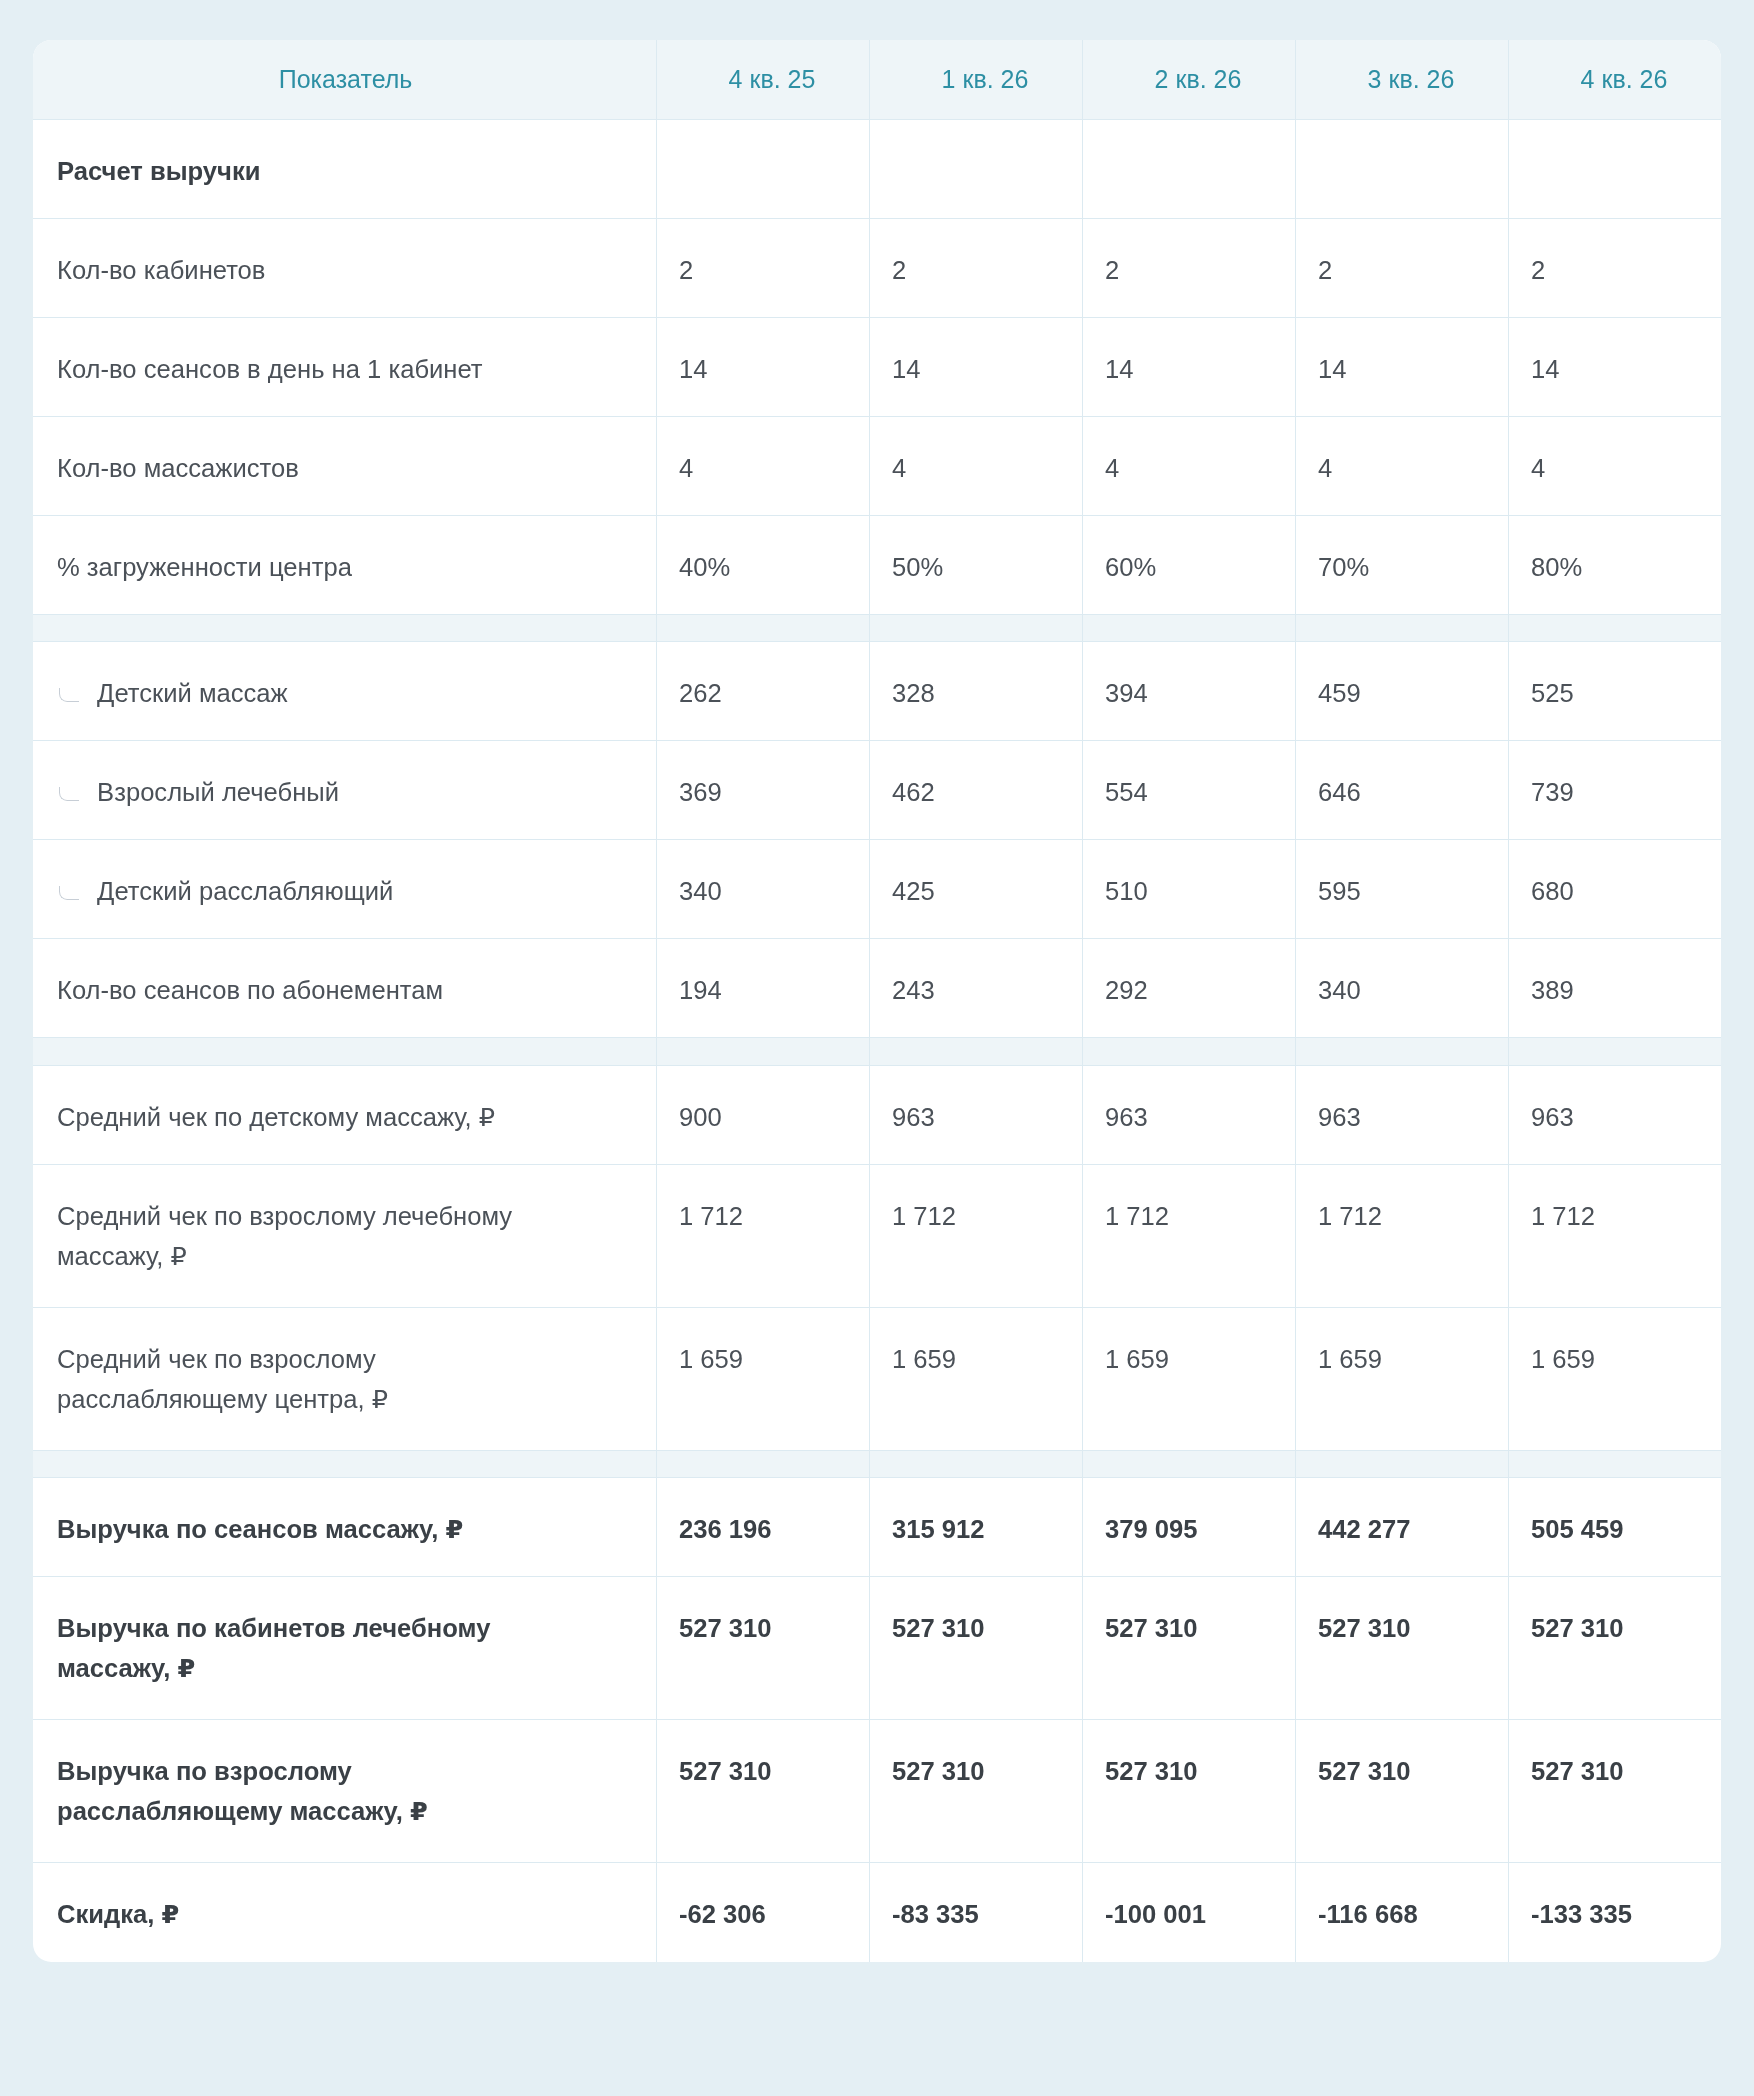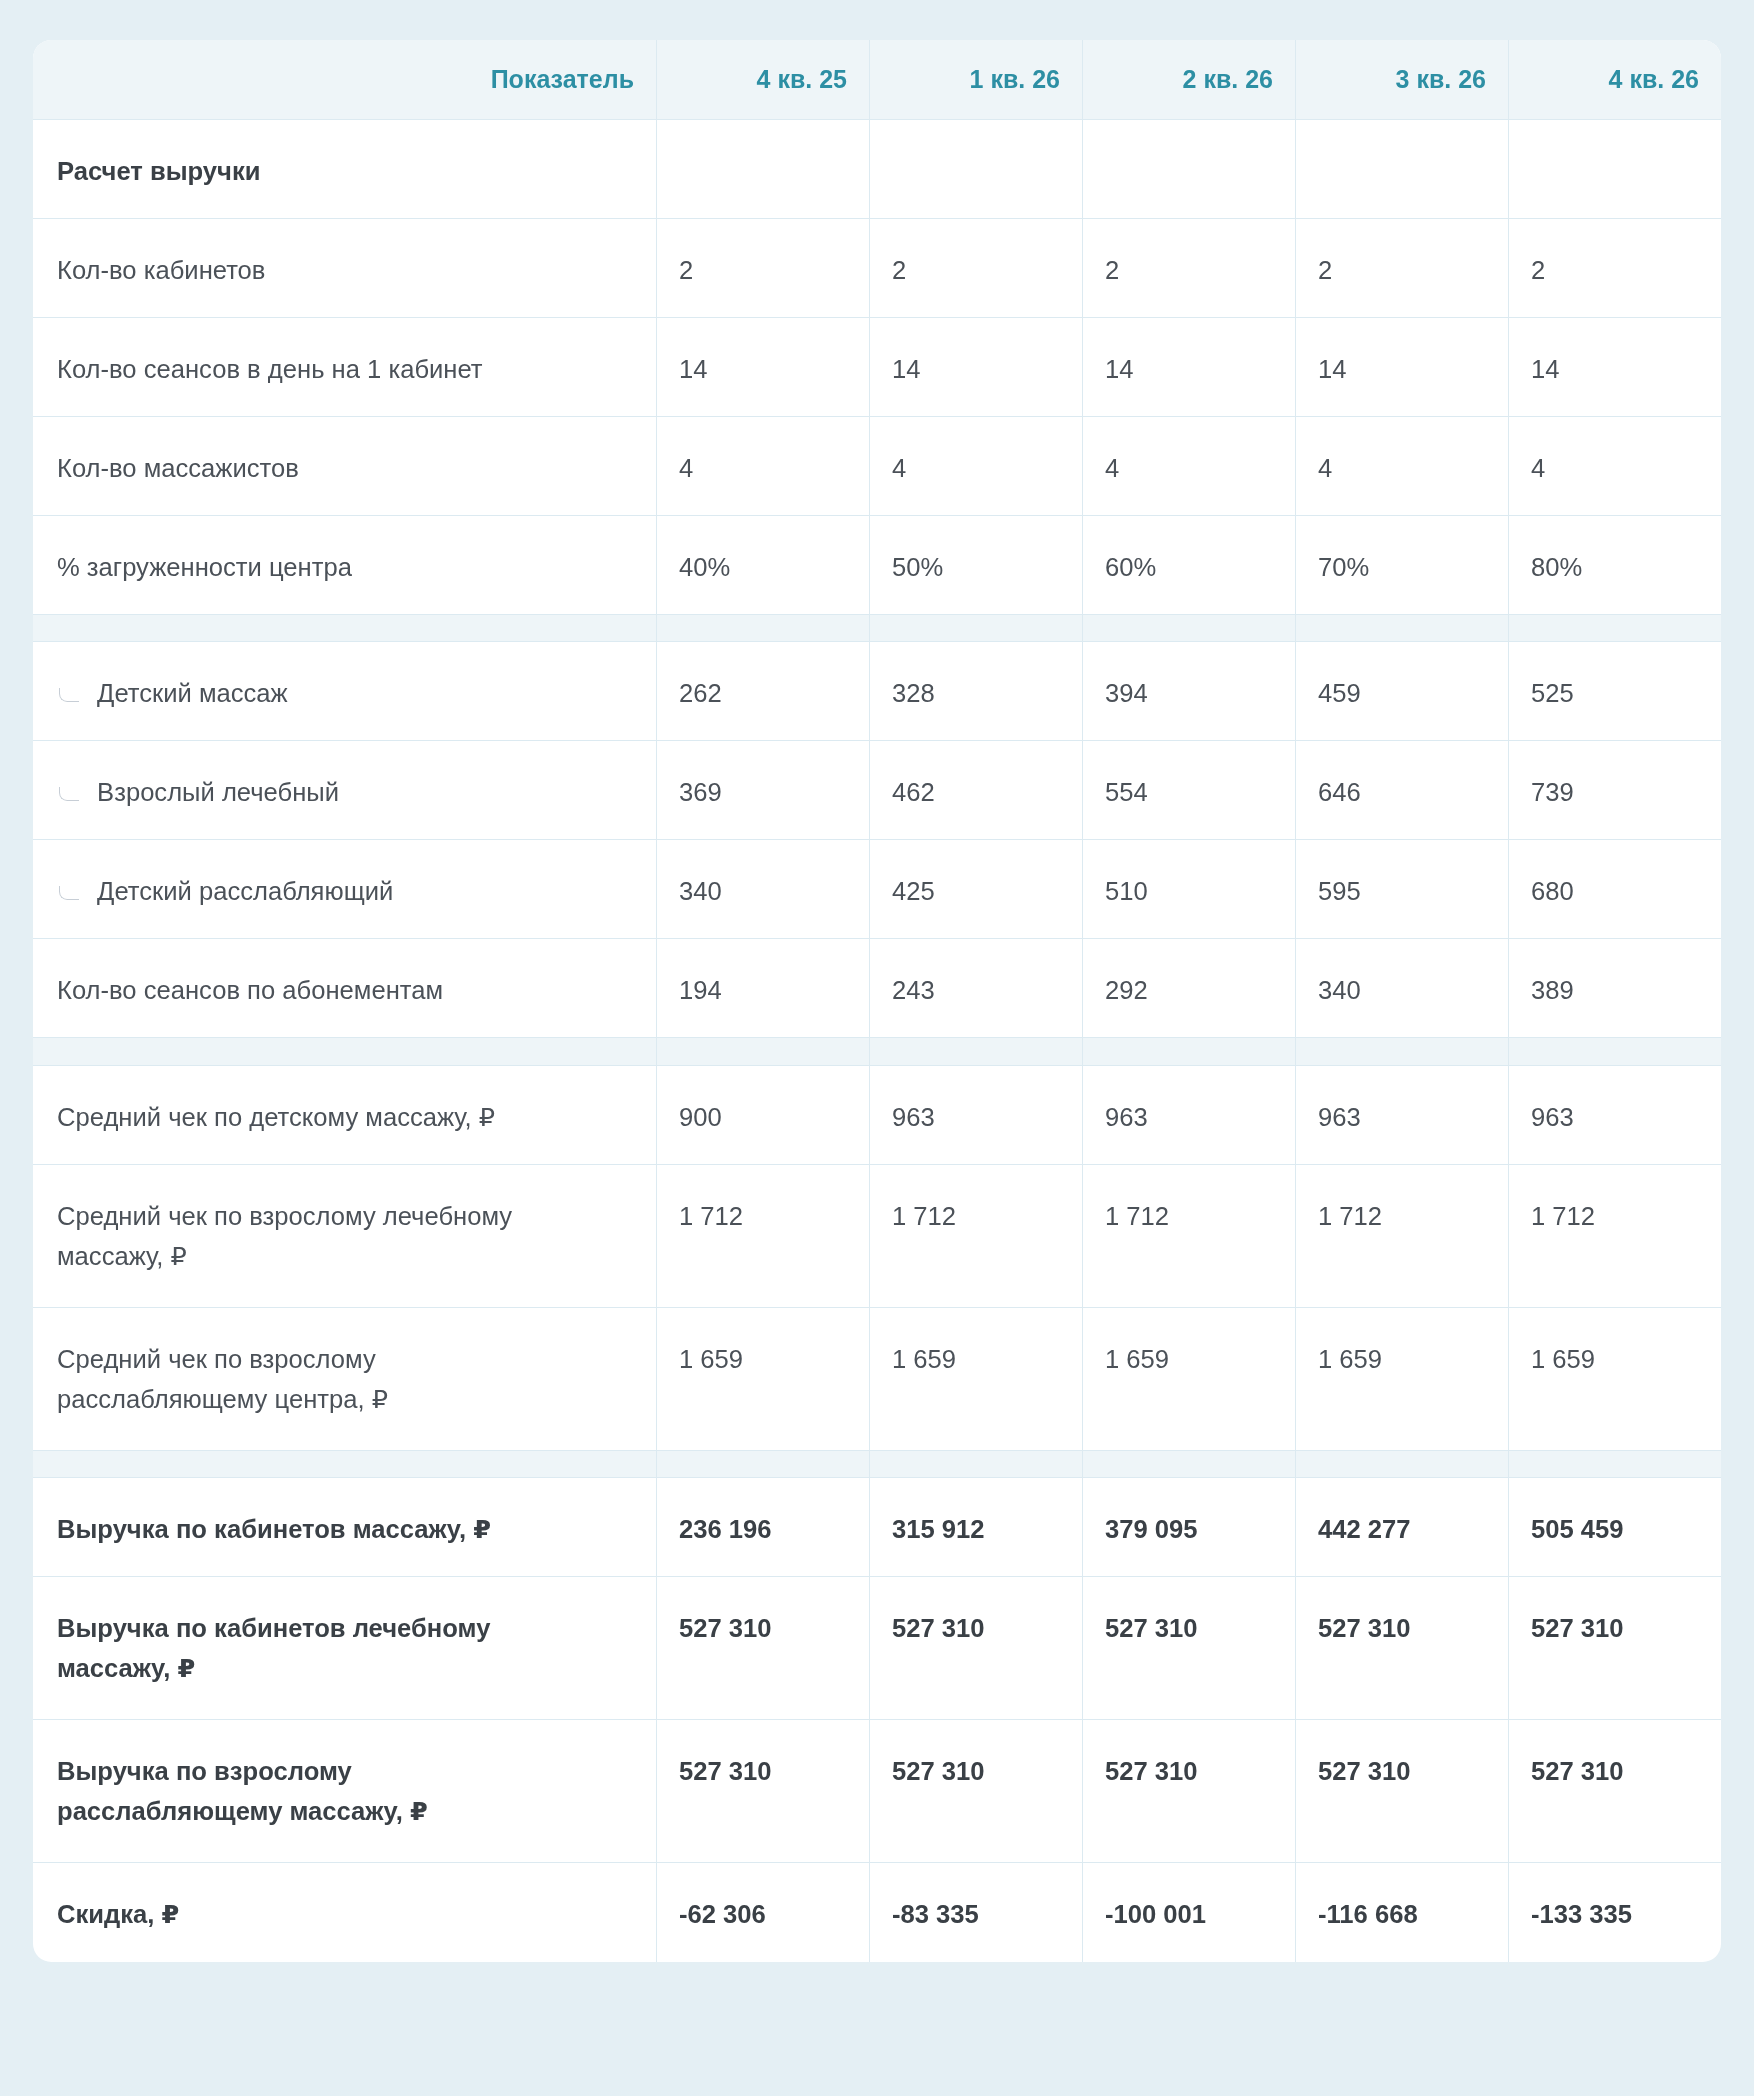--- a/index.html
+++ b/index.html
@@ -31,23 +31,23 @@
     border-spacing:0;
     table-layout:fixed;
     font-size:25.6px;
   }
   col.c-label{width:auto;}
   col.c-q{width:213px;}
   thead th{
     height:80px;
     background:var(--band-bg);
     color:var(--teal);
-    font-weight:700;
+    font-weight:400;
     font-size:25px;
-    text-align:right;
+    text-align:center;
     vertical-align:middle;
     padding:0 22px 0 24px;
     border-bottom:1.8px solid var(--line);
   }
   thead th + th{border-left:1.8px solid var(--line);padding-left:40px;}
   tbody td{
     vertical-align:top;
     border-bottom:1.8px solid var(--line);
     padding:31px 18.3px 0 24px;
     line-height:40px;
@@ -215,21 +215,21 @@
         </tr>
         <tr class="r-spacer">
           <td></td>
           <td></td>
           <td></td>
           <td></td>
           <td></td>
           <td></td>
         </tr>
         <tr class="r-section">
-          <td class="label-cell"><span class="label-text">Выручка по кабинетов массажу, ₽</span></td>
+          <td class="label-cell"><span class="label-text">Выручка по сеансов массажу, ₽</span></td>
           <td class="value-cell">236 196</td>
           <td class="value-cell">315 912</td>
           <td class="value-cell">379 095</td>
           <td class="value-cell">442 277</td>
           <td class="value-cell">505 459</td>
         </tr>
         <tr class="r-section r-tall">
           <td class="label-cell"><span class="label-text">Выручка по кабинетов лечебному массажу, ₽</span></td>
           <td class="value-cell">527 310</td>
           <td class="value-cell">527 310</td>

